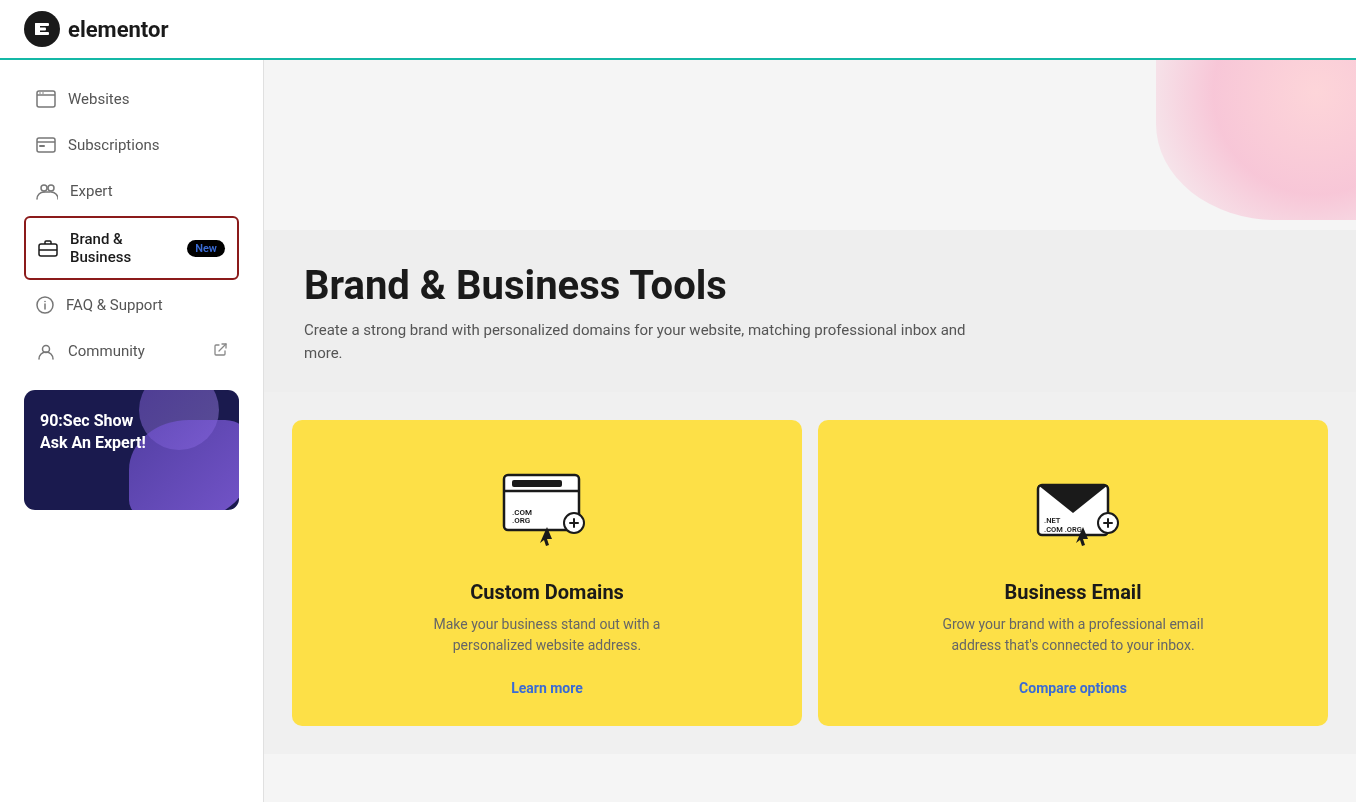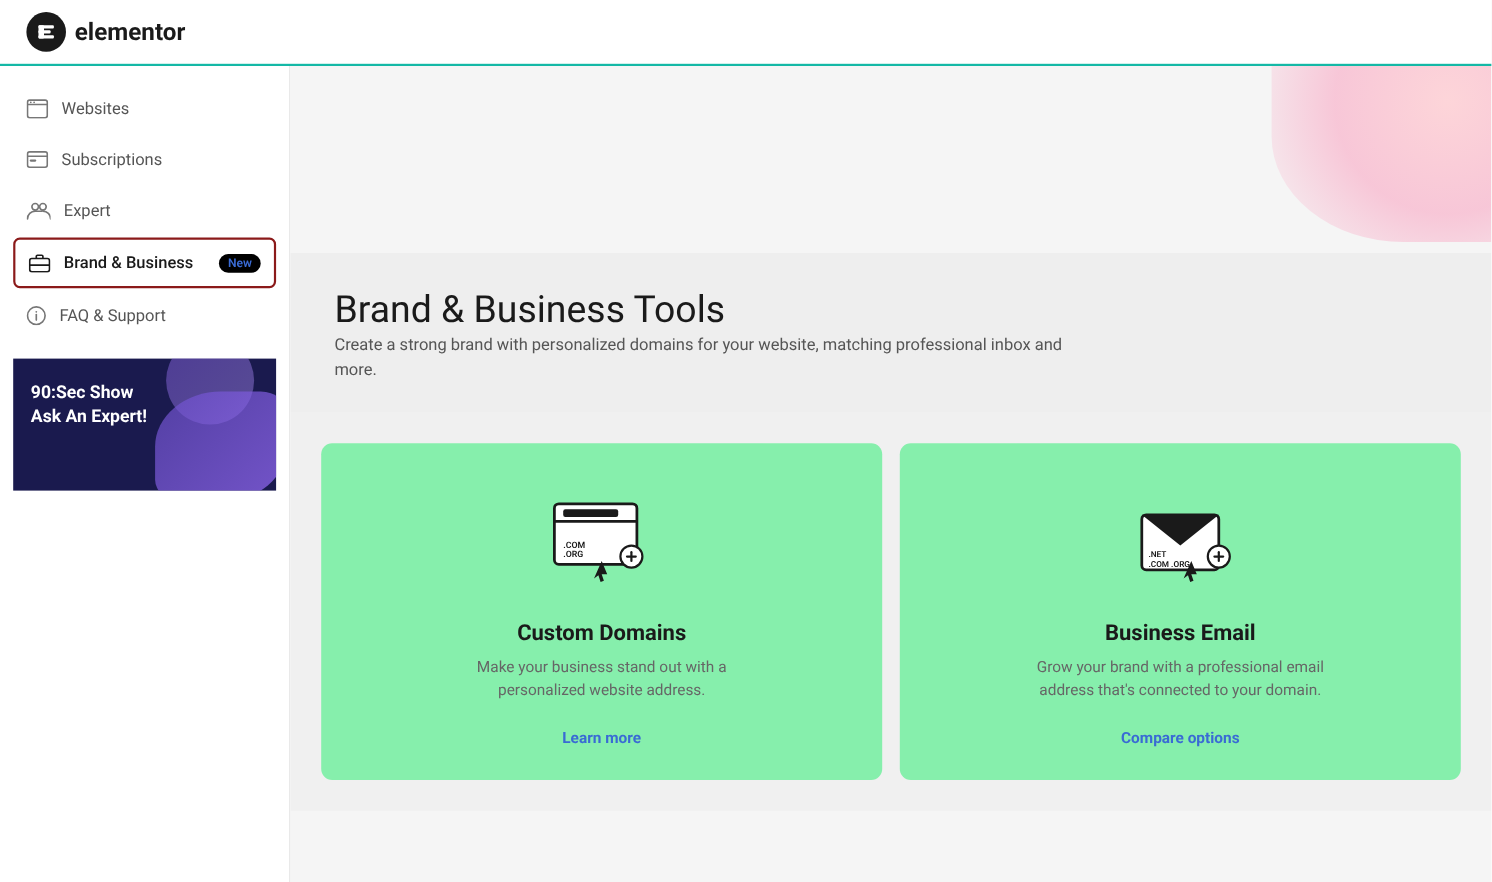--- a/index.html
+++ b/index.html
@@ -43,21 +43,21 @@
     }
 
     
     .sidebar {
       width: 264px;
       border-right: 1px solid #e0e0e0;
       display: flex;
       flex-direction: column;
       flex-shrink: 0;
       overflow-y: auto;
-      padding: 16px 0;
+      padding: 16px 12px;
     }
     .sidebar-item {
       display: flex;
       align-items: center;
       gap: 12px;
       padding: 14px 24px;
       cursor: pointer;
       color: #555;
       font-size: 15px;
       position: relative;
@@ -90,21 +90,21 @@
     .external-icon {
       margin-left: auto;
       font-size: 13px;
       color: #888;
     }
 
     
     .sidebar-promo {
       margin: auto 0 0 0;
       background: #1a1a4e;
-      border-radius: 0;
+      border-radius: 11px;
       margin: 16px 12px;
       padding: 20px 16px;
       color: #fff;
       position: relative;
       overflow: hidden;
       min-height: 120px;
     }
     .sidebar-promo-title {
       font-size: 16px;
       font-weight: 700;
@@ -157,41 +157,42 @@
       opacity: 0.8;
       border-radius: 0 0 0 60%;
     }
 
     
     .section-header {
       background: #eeeeee;
       padding: 32px 40px 28px;
     }
     .section-title {
-      font-size: 34px;
-      font-weight: 400;
+      font-size: 40px;
+      font-weight: 700;
       color: #1a1a1a;
+      margin-bottom: 10px;
     }
     .section-subtitle {
       font-size: 15px;
       color: #555;
       max-width: 700px;
       line-height: 1.5;
     }
 
     
     .cards-grid {
       display: grid;
       grid-template-columns: 1fr 1fr;
       gap: 0;
       padding: 20px;
       background: #f0f0f0;
     }
     .card {
-      background: #86efac;
+      background: #fde047;
       border-radius: 10px;
       padding: 40px 30px 30px;
       display: flex;
       flex-direction: column;
       align-items: center;
       text-align: center;
       margin: 8px;
     }
     .card-icon-area {
       width: 120px;
@@ -298,20 +299,36 @@
       <span class="item-icon">
         <svg width="18" height="18" viewBox="0 0 18 18" fill="none">
           <circle cx="9" cy="9" r="8" stroke="#777" stroke-width="1.5" fill="none"></circle>
           <line x1="9" y1="8" x2="9" y2="13" stroke="#777" stroke-width="1.5" stroke-linecap="round"></line>
           <circle cx="9" cy="5.5" r="0.8" fill="#777"></circle>
         </svg>
       </span>
       <span>FAQ &amp; Support</span>
     </div>
 
+    <div class="sidebar-item">
+      <span class="item-icon">
+        <svg width="20" height="18" viewBox="0 0 20 18" fill="none">
+          <circle cx="10" cy="7" r="3.5" stroke="#777" stroke-width="1.5" fill="none"></circle>
+          <path d="M3 17c0-3.866 3.134-7 7-7s7 3.134 7 7" stroke="#777" stroke-width="1.5" fill="none" stroke-linecap="round"></path>
+        </svg>
+      </span>
+      <span>Community</span>
+      <span class="external-icon">
+        <svg width="13" height="13" viewBox="0 0 13 13" fill="none">
+          <path d="M5 2H2a1 1 0 00-1 1v8a1 1 0 001 1h8a1 1 0 001-1V8" stroke="#888" stroke-width="1.3" fill="none" stroke-linecap="round"></path>
+          <path d="M8 1h4v4" stroke="#888" stroke-width="1.3" fill="none" stroke-linecap="round" stroke-linejoin="round"></path>
+          <line x1="12" y1="1" x2="5" y2="8" stroke="#888" stroke-width="1.3" stroke-linecap="round"></line>
+        </svg>
+      </span>
+    </div>
 
 
     <div class="sidebar-promo">
       <div class="promo-blob2"></div>
       <div class="promo-blob"></div>
       <div class="sidebar-promo-title">
         <span>90:Sec Show</span><br>
         <span>Ask An Expert!</span>
       </div>
     </div>
@@ -369,20 +386,20 @@
             <text x="26" y="67" font-size="7.5" fill="#1a1a1a" font-weight="600">.COM .ORG</text>
 
             <circle cx="90" cy="58" r="10" fill="white" stroke="#1a1a1a" stroke-width="2"></circle>
             <line x1="90" y1="54" x2="90" y2="62" stroke="#1a1a1a" stroke-width="2" stroke-linecap="round"></line>
             <line x1="86" y1="58" x2="94" y2="58" stroke="#1a1a1a" stroke-width="2" stroke-linecap="round"></line>
 
             <polygon points="65,62 58,78 62,75 64,81 67,80 65,74 70,74" fill="#1a1a1a"></polygon>
           </svg>
         </div>
         <h3 class="card-title">Business Email</h3>
-        <p class="card-desc">Grow your brand with a professional email address that's connected to your domain.</p>
+        <p class="card-desc">Grow your brand with a professional email address that's connected to your inbox.</p>
         <a class="card-link">Compare options</a>
       </div>
 
     </div>
   </div>
 
 </div>
 
 </body></html>

